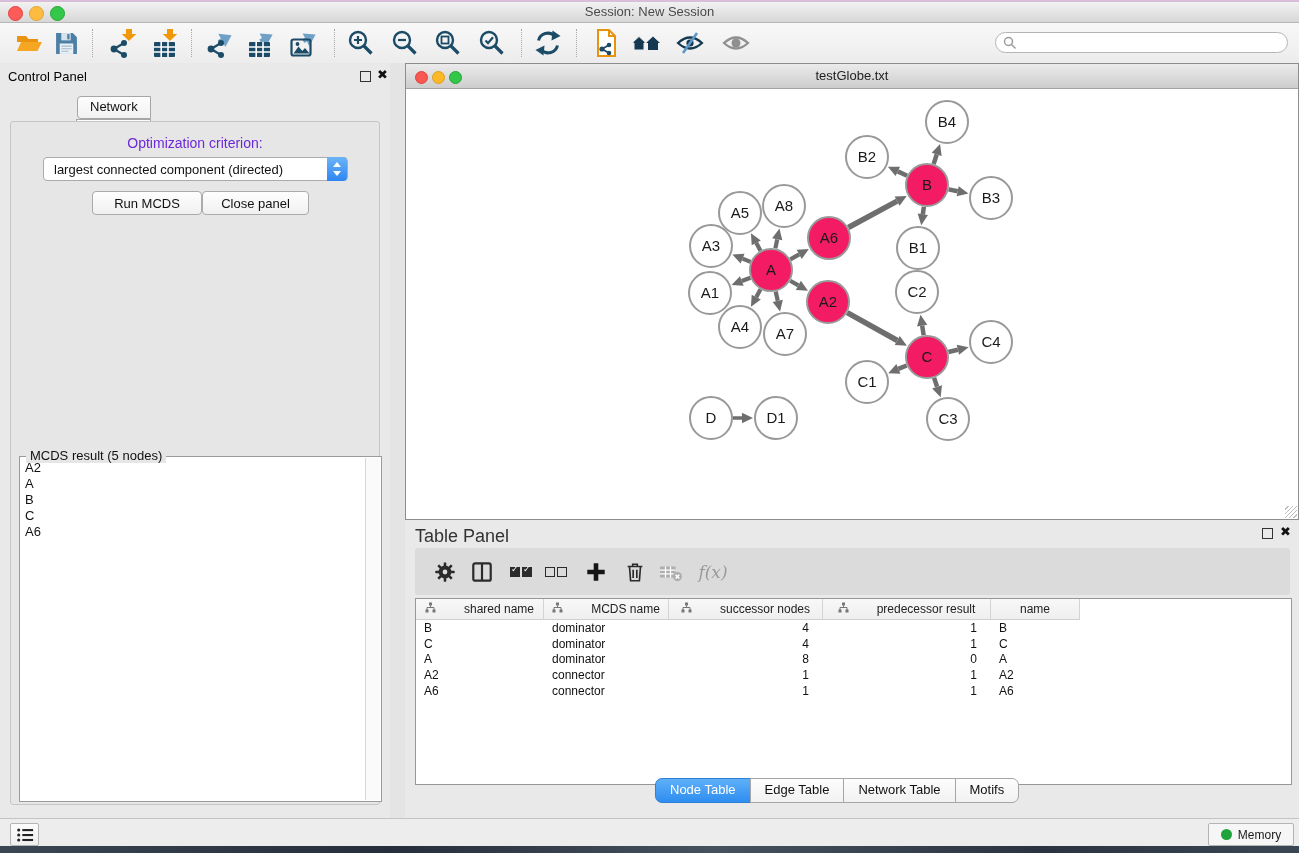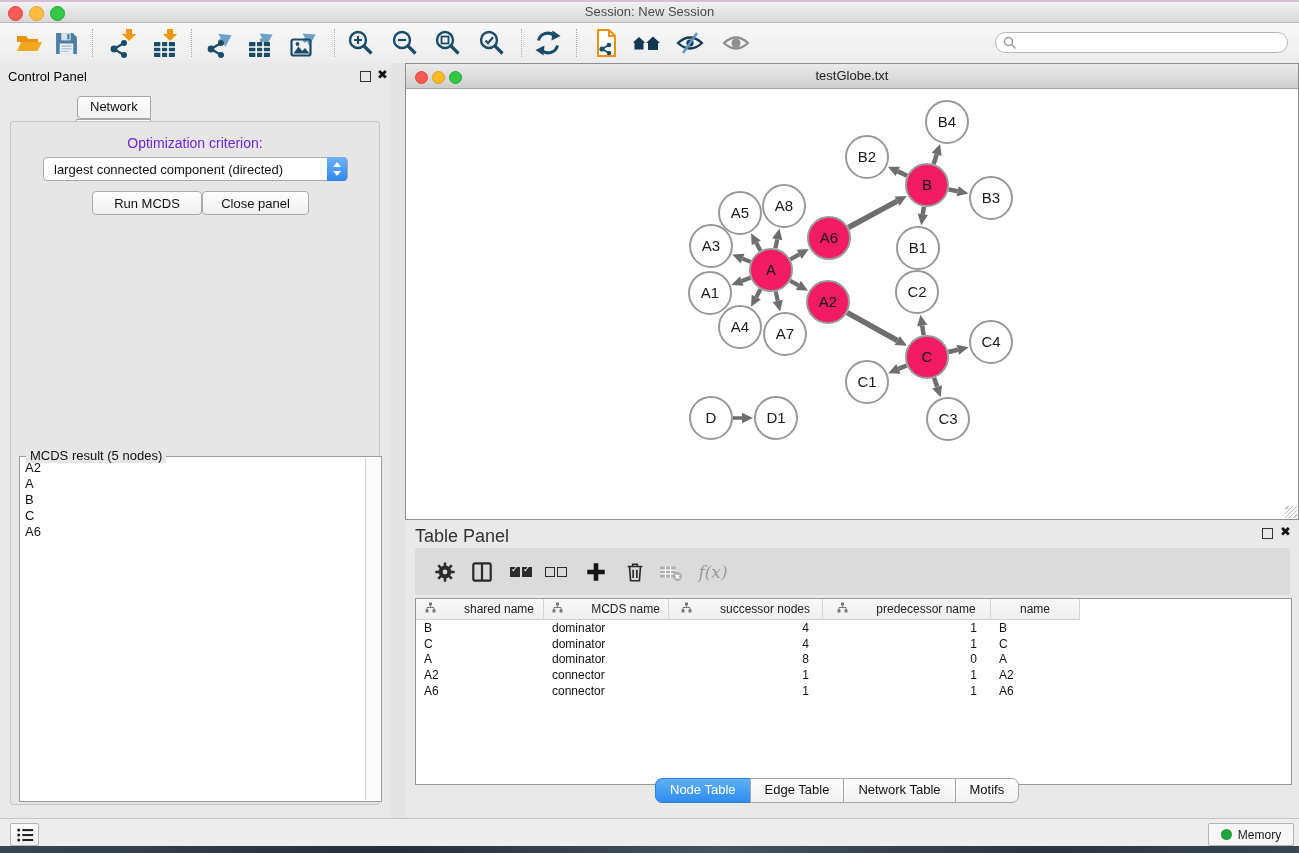--- a/index.html
+++ b/index.html
@@ -489,21 +489,21 @@
             </svg></span>
           <span>successor nodes</span>
         </div>
         <div class="th-cell" style="width: 168px;">
           <span><svg width="11" height="11" viewBox="0 0 11 11">
               <rect x="4" y="0.5" width="3" height="3" fill="#777"></rect>
               <path d="M5.5 3.5v2M2 8V5.5h7V8" fill="none" stroke="#777" stroke-width="1"></path>
               <rect x="0.5" y="7.5" width="3" height="3" fill="#777"></rect>
               <rect x="7.5" y="7.5" width="3" height="3" fill="#777"></rect>
             </svg></span>
-          <span>predecessor name</span>
+          <span>predecessor result</span>
         </div>
         <div class="th-cell" style="width: 89px;">
           <span>name</span>
         </div>
       </div>
       <div class="tbody-row">
         <div class="td-cell" style="width: 128px; text-align: left; padding: 0px 0px 0px 8px;">B</div>
         <div class="td-cell" style="width: 125px; text-align: left; padding: 0px 0px 0px 8px;">dominator</div>
         <div class="td-cell" style="width: 154px; text-align: right; padding: 0px 14px 0px 0px;">4</div>
         <div class="td-cell" style="width: 168px; text-align: right; padding: 0px 14px 0px 0px;">1</div>

